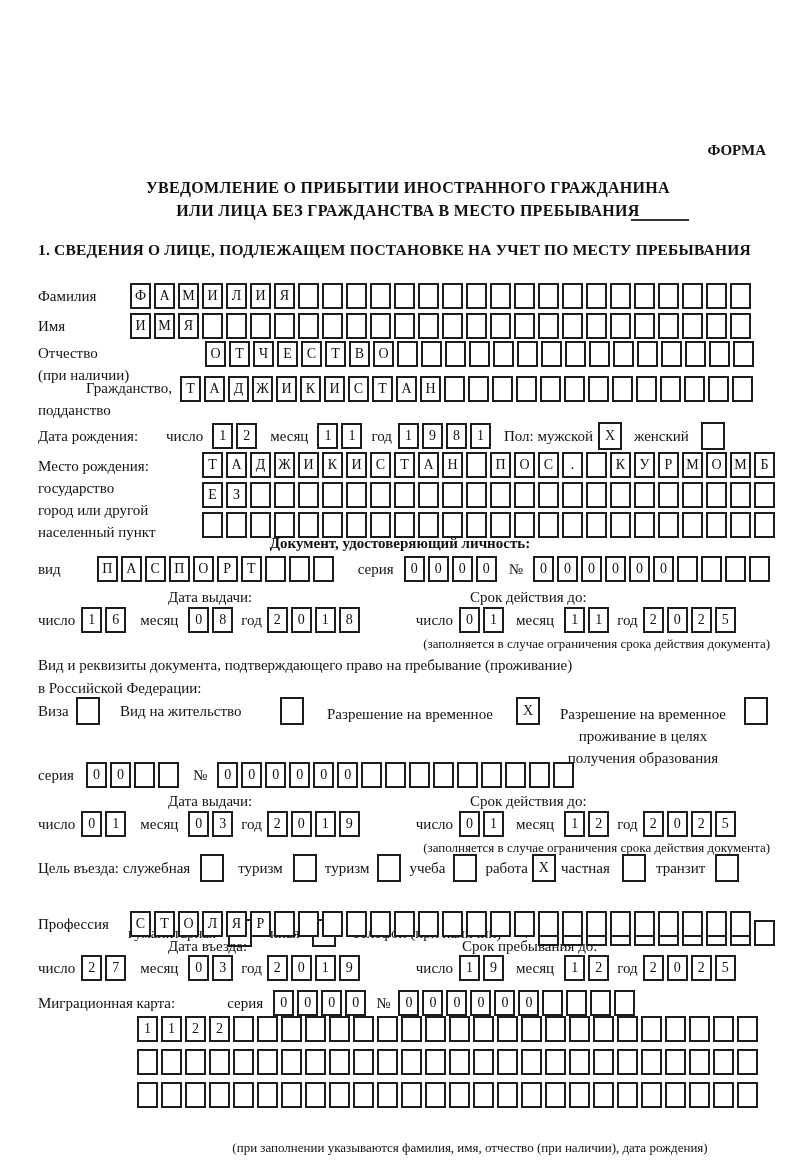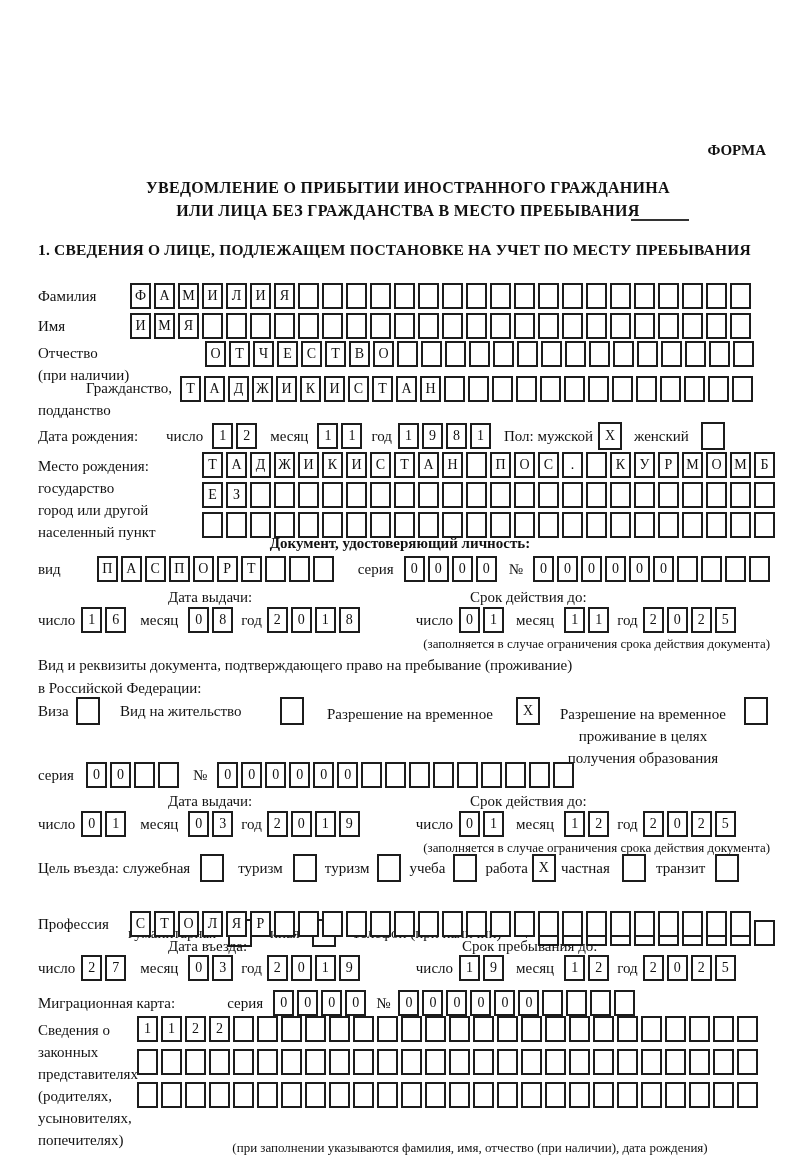--- a/index.html
+++ b/index.html
@@ -587,28 +587,20 @@
         <span class="cell">0</span>
         <span class="cell">0</span>
         <span class="cell">0</span>
         <span class="cell"></span>
         <span class="cell"></span>
         <span class="cell"></span>
         <span class="cell"></span>
       </span>
   </div>
 
-  <div class="abs lblcol" style="left:38px;top:1019px;">
-    <div>Сведения о</div>
-    <div>законных</div>
-    <div>представителях</div>
-    <div>(родителях,</div>
-    <div>усыновителях,</div>
-    <div>попечителях)</div>
-  </div>
   <div class="abs cells" style="left:137px;top:1016px;">
       <span class="cell">1</span>
       <span class="cell">1</span>
       <span class="cell">2</span>
       <span class="cell">2</span>
       <span class="cell"></span>
       <span class="cell"></span>
       <span class="cell"></span>
       <span class="cell"></span>
       <span class="cell"></span>

